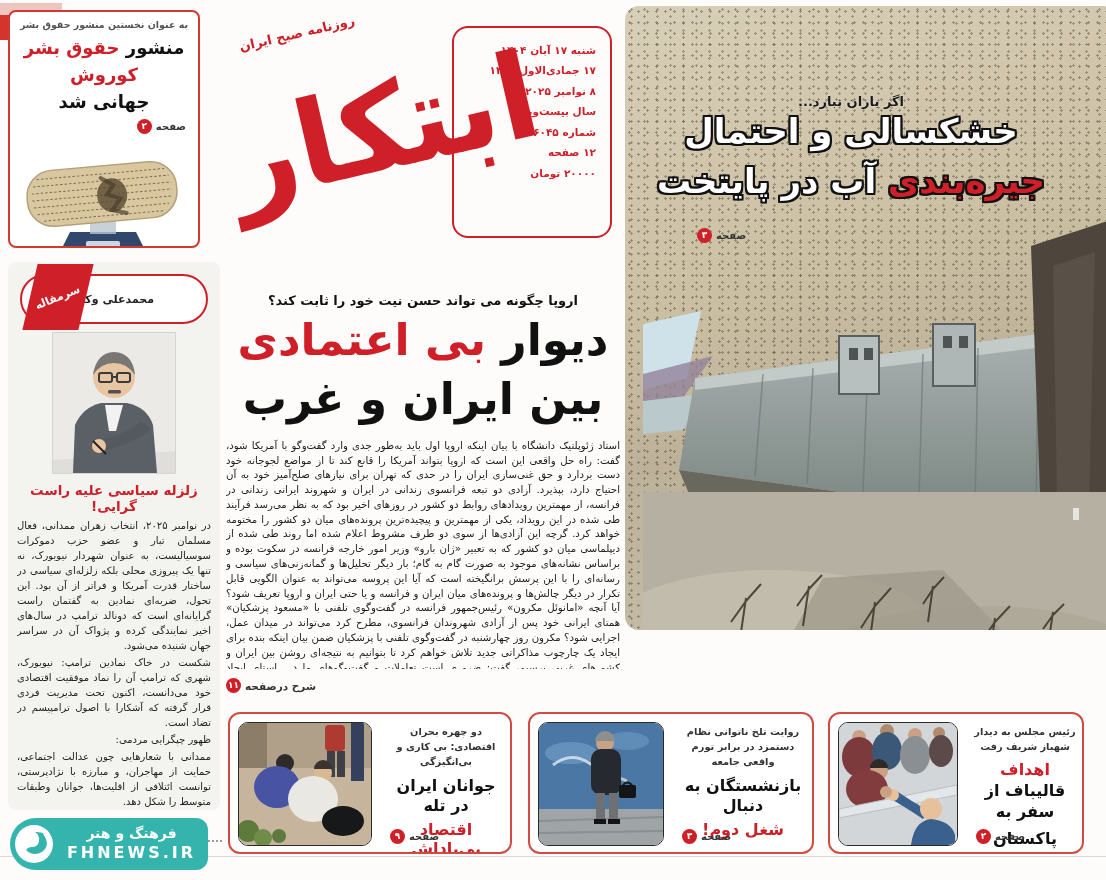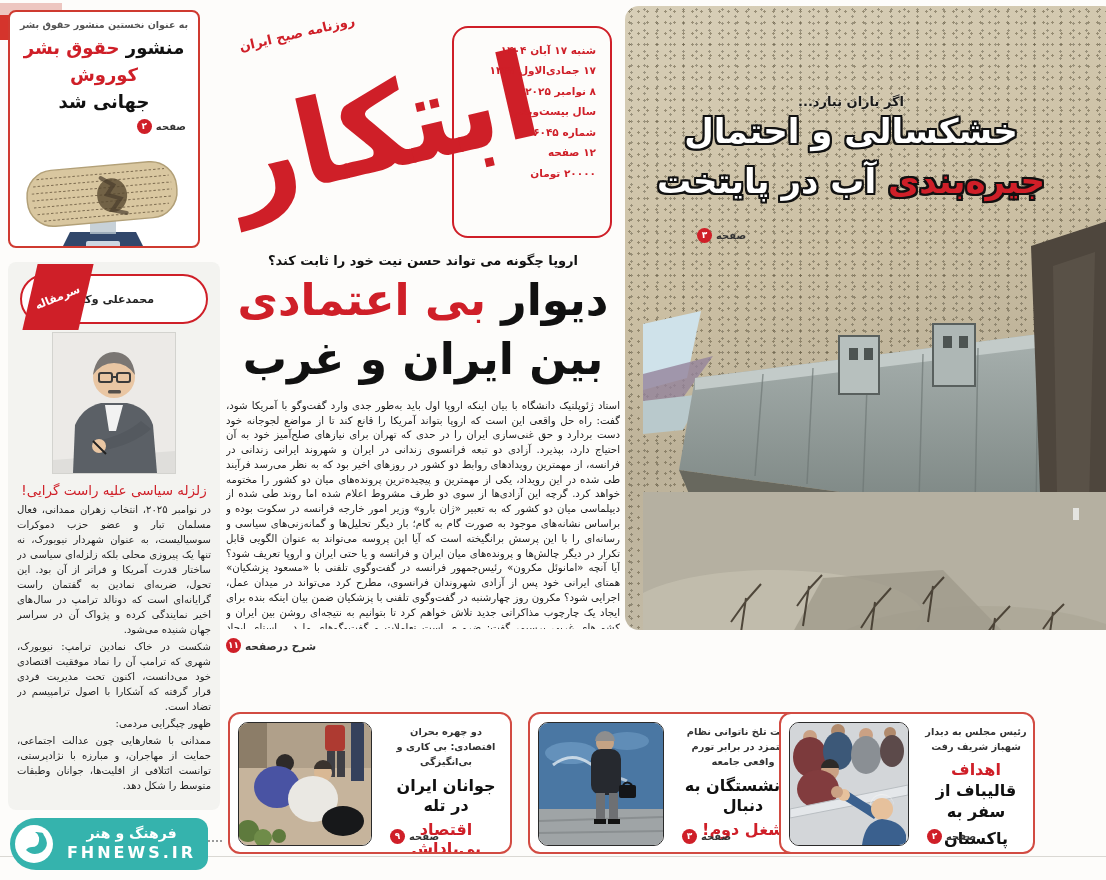--- a/index.html
+++ b/index.html
@@ -59,49 +59,49 @@
   .editorial{left:8px;top:262px;width:212px;height:548px;background:#f3f3f0;border-radius:8px;
     box-sizing:border-box;padding:0 9px;overflow:hidden;}
   .ed-oval{position:relative;margin:12px auto 0;width:188px;height:50px;background:#fff;
     border:2px solid #cf1f28;border-radius:28px;box-sizing:border-box;}
   .ed-author{position:absolute;right:52px;top:0;bottom:0;display:flex;align-items:center;
     font-size:11px;font-weight:bold;color:#222;}
   .ed-ribbon{position:absolute;left:8px;top:-12px;width:56px;height:66px;background:#cf1f28;
     transform:skewX(-13deg);display:flex;align-items:center;justify-content:center;}
   .ed-ribbon span{transform:skewX(13deg) rotate(-22deg);color:#fff;font-size:11px;font-weight:bold;}
   .ed-photo{margin:8px auto 0;width:122px;height:140px;background:#eceae7;border:1px solid #d3d3cf;overflow:hidden;}
-  .ed-title{margin:8px 0 4px;text-align:center;color:#cf1f28;font-size:13.5px;font-weight:normal;}
+  .ed-title{margin:8px 0 4px;text-align:center;color:#cf1f28;font-size:13.5px;font-weight:bold;}
   .ed-body{font-size:10px;line-height:1.5;color:#222;text-align:justify;height:308px;overflow:hidden;}
   .ed-body p{margin:0 0 2px;}
 
   
   .footer-logo{left:10px;top:818px;width:198px;height:52px;background:#35b3ad;
     border-radius:26px 12px 12px 26px;display:flex;align-items:center;direction:ltr;z-index:5;}
   .fl-circle{width:42px;height:42px;margin-left:3px;flex:0 0 auto;}
   .fl-texts{flex:1;text-align:center;color:#fff;line-height:1.25;}
   .fl-fa{font-size:14px;font-weight:bold;display:block;}
   .fl-en{font-size:16px;font-weight:bold;letter-spacing:3px;display:block;}
   .fl-dots{left:208px;top:840px;width:14px;border-top:2px dotted #9a9a9a;height:0;}
 
   
   .main-col{left:226px;top:253px;width:394px;}
-  .ms-kicker{text-align:center;font-size:13px;font-weight:bold;color:#111;}
+  .ms-kicker{text-align:center;font-size:13px;font-weight:bold;color:#111;margin-top:40px;}
   .ms-title{text-align:center;font-size:44px;font-weight:bold;color:#111;line-height:1.35;margin-top:2px;}
   .ms-title .red{color:#cf1f28;}
   .ms-body{margin-top:10px;font-size:10.2px;line-height:1.45;color:#1c1c1c;text-align:justify;
     height:230px;overflow:hidden;}
   .ms-more{margin-top:6px;text-align:left;}
   .ms-more .pagebadge{font-size:10.5px;}
 
   
   .bbox{top:712px;height:142px;background:#fff;border:2px solid #d24b42;border-radius:12px;
     box-sizing:border-box;direction:ltr;display:flex;overflow:hidden;}
   .bb1{left:228px;width:284px;justify-content:center;}
   .bb2{left:528px;width:286px;}
-  .bb3{left:779px;width:256px;}
+  .bb3{left:828px;width:256px;}
   .bb-photo{margin:8px;border:1.5px solid #2a2a2a;border-radius:10px;overflow:hidden;flex:0 0 auto;}
   .bb-text{flex:1;direction:rtl;text-align:center;padding:10px 6px 4px 8px;position:relative;}
   .bb-kicker{font-size:9.8px;font-weight:bold;color:#333;line-height:1.55;}
   .bb-t1{font-size:16px;font-weight:bold;color:#111;margin-top:6px;line-height:1.3;}
   .bb-t2{font-size:16px;font-weight:bold;color:#cf1f28;margin-top:3px;}
   .bb-t1 .red{color:#cf1f28;}
   .bb-badge{position:absolute;left:10px;bottom:8px;}
 
   .bottom-rule{left:0;top:856px;width:1106px;height:1px;background:#dad8d3;}
 </style>

